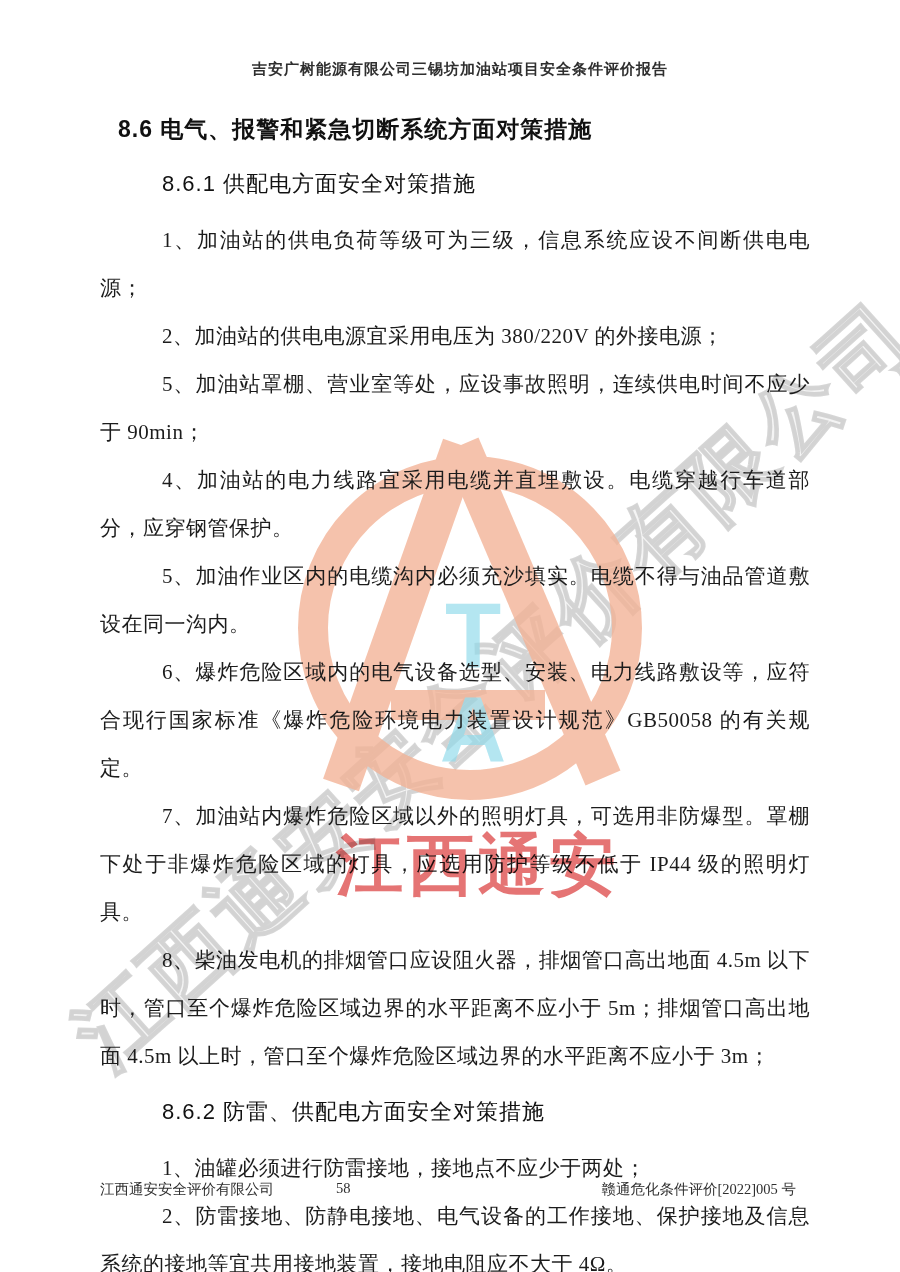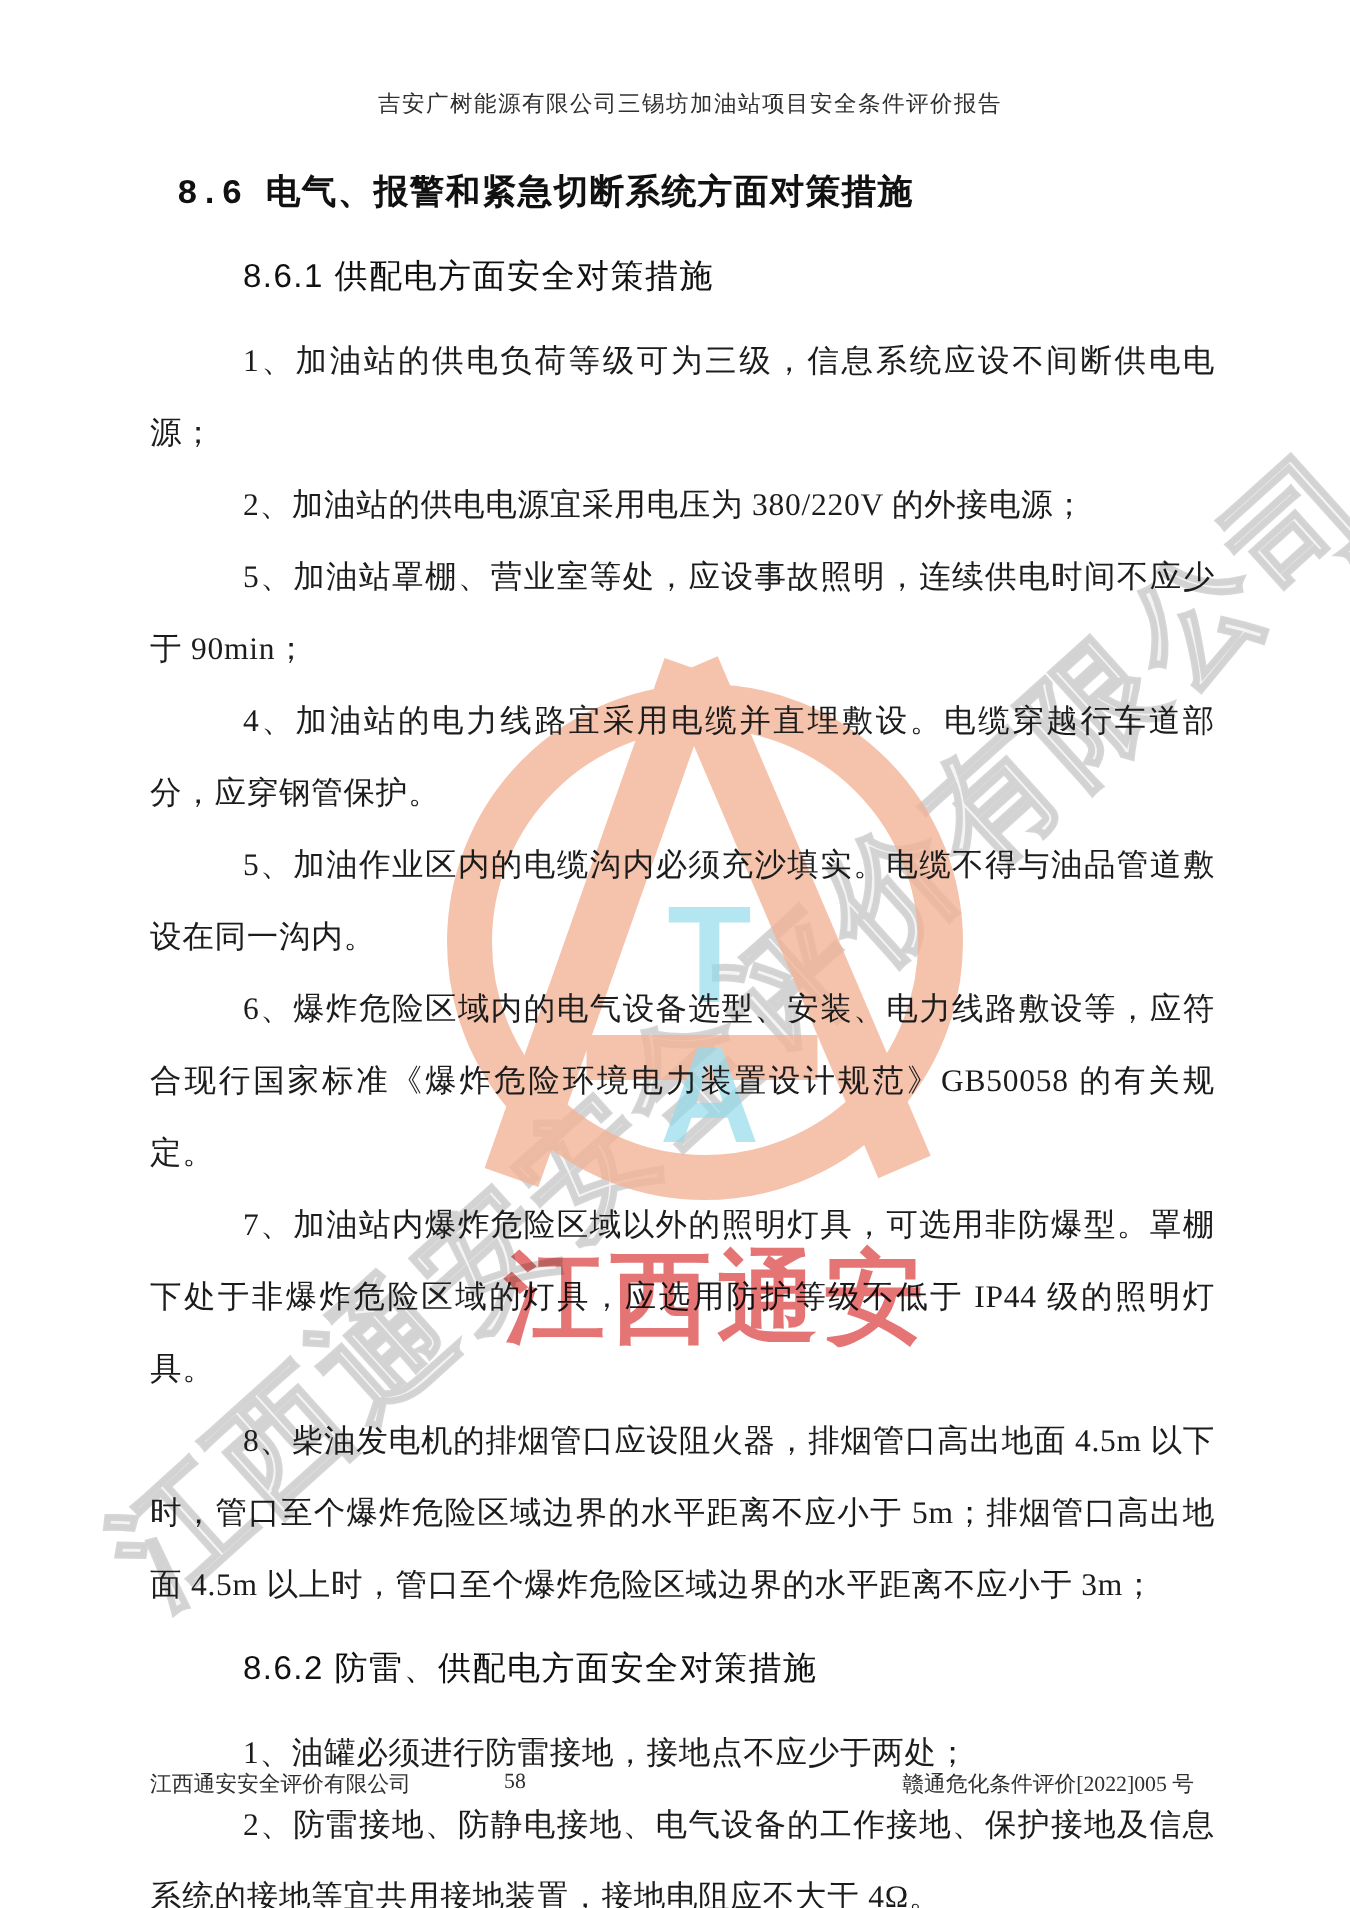--- a/index.html
+++ b/index.html
@@ -52,28 +52,29 @@
 
   
   .hdr{
     position:absolute;
     left:100px;right:80px;top:60px;
     text-align:center;
     font-size:15px;
     letter-spacing:1px;
     color:#2f2f2f;
     z-index:3;
+    font-weight:bold;
   }
   .content{
     position:absolute;
     left:100px;right:90px;top:106px;
     z-index:3;
   }
   .h1{
-    font-family:Liberation Mono, monospace;
+    font-family:Liberation Sans, sans-serif;
     font-weight:bold;
     font-size:23px;
     letter-spacing:1px;
     margin:0 0 0 18px;
     line-height:46px;
     color:#111;
   }
   .h2{
     font-family:"Liberation Sans","DejaVu Sans",sans-serif;
     font-weight:normal;

